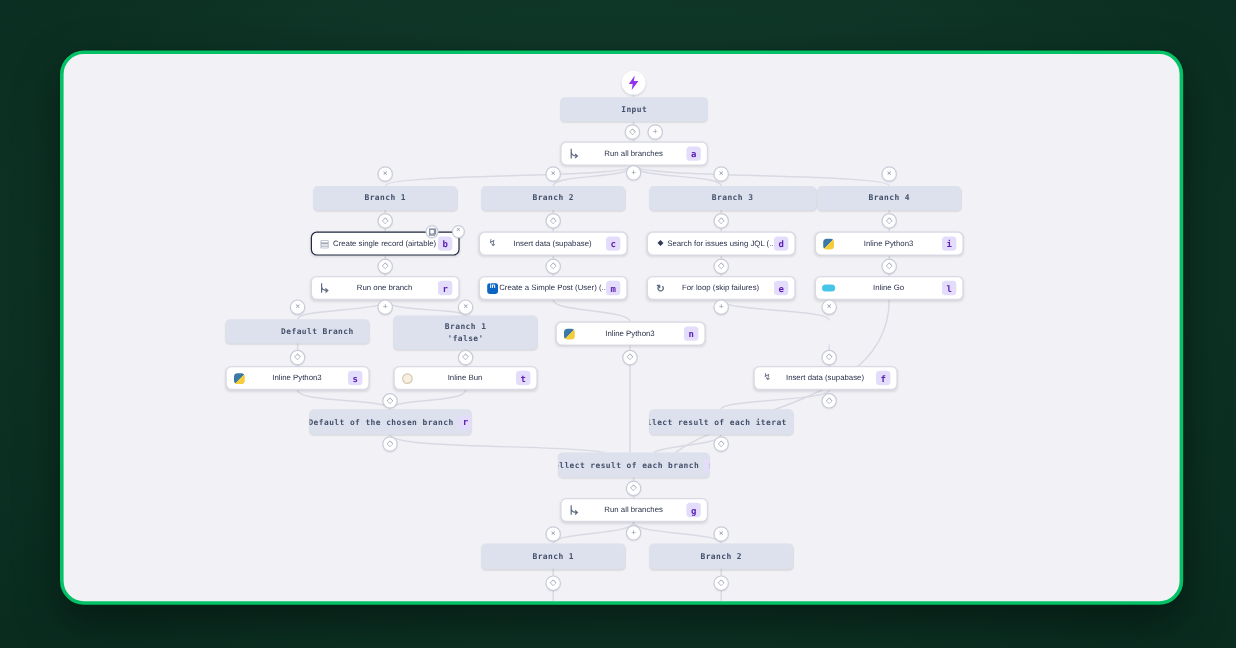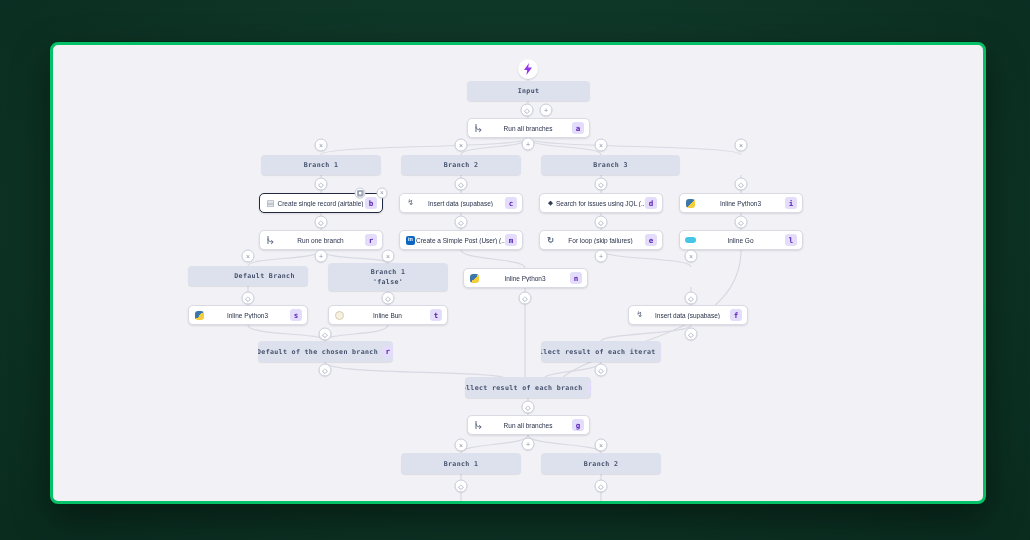--- a/index.html
+++ b/index.html
@@ -1,17 +1,17 @@
 <!DOCTYPE html>
 <html><head>
 <meta charset="utf-8">
 <style>
   html,body{margin:0;padding:0;width:1030px;height:540px;overflow:hidden;}
   body{background:#0c3a29;background-image:radial-gradient(ellipse at 50% 40%, rgba(255,255,255,0.03), rgba(0,0,0,0.25));font-family:"Liberation Sans",sans-serif;}
-  .card{position:absolute;left:50px;top:42px;width:930px;height:456px;background:#f2f1f5;border:3px solid #04c167;border-radius:8px;box-shadow:0 0 0 1px rgba(0,40,20,.55),0 14px 38px rgba(0,0,0,.45);overflow:hidden;}
+  .card{position:absolute;left:50px;top:42px;width:930px;height:456px;background:#f2f1f5;border:3px solid #04c167;border-radius:20px;box-shadow:0 0 0 1px rgba(0,40,20,.55),0 14px 38px rgba(0,0,0,.45);overflow:hidden;}
   .flow{position:absolute;left:0;top:0;width:930px;height:456px;}
   svg.wires{position:absolute;left:0;top:0;}
   .node{position:absolute;box-sizing:border-box;display:flex;align-items:center;white-space:nowrap;overflow:hidden;}
   .hdr{background:#dce1ed;border-radius:4px;justify-content:center;font-family:"DejaVu Sans Mono",monospace;font-size:6.6px;font-weight:bold;color:#44506b;letter-spacing:.35px;box-shadow:0 1px 1px rgba(25,35,60,.10);}
   .hdr.twoline{flex-direction:column;line-height:1.55;}
   .hdr.withbadge{gap:4px;padding:0 5px;}
   .act{background:#ffffff;border:1px solid #d9dae4;border-radius:5px;font-size:6.5px;color:#28304a;box-shadow:0 1px 2px rgba(25,35,60,.12);padding:0 5px;}
   .act .nlabel{flex:1;text-align:center;overflow:hidden;}
   .act.selected{border:1.5px solid #20293f;}
   .badge{flex:0 0 auto;width:12px;height:12px;border-radius:3px;background:#e4dcfb;color:#5b21b6;font-family:"DejaVu Sans Mono",monospace;font-size:7.5px;font-weight:bold;display:flex;align-items:center;justify-content:center;}
@@ -97,20 +97,23 @@
 
     <div class="node hdr" style="left:208px;top:110px;width:120px;height:20px;">
         <span>Branch 1</span>
       </div>
     <div class="node hdr" style="left:348px;top:110px;width:120px;height:20px;">
         <span>Branch 2</span>
       </div>
     <div class="node hdr" style="left:488px;top:110px;width:139px;height:20px;">
         <span>Branch 3</span>
       </div>
+    <div class="node hdr" style="left:628px;top:110px;width:120px;height:20px;">
+        <span>Branch 4</span>
+      </div>
 
     <div class="node act selected" style="left:206px;top:148px;width:124px;height:20px;">
       <span class="nicon icon-air">▤</span>
       <span class="nlabel">Create single record (airtable)</span>
       <span class="badge">b</span>
     </div>
     <div class="cbtn mini" style="left:307px;top:148px;">
         <span class="copy-glyph"></span>
       </div>
     <div class="cbtn mini" style="left:329px;top:148px;">

